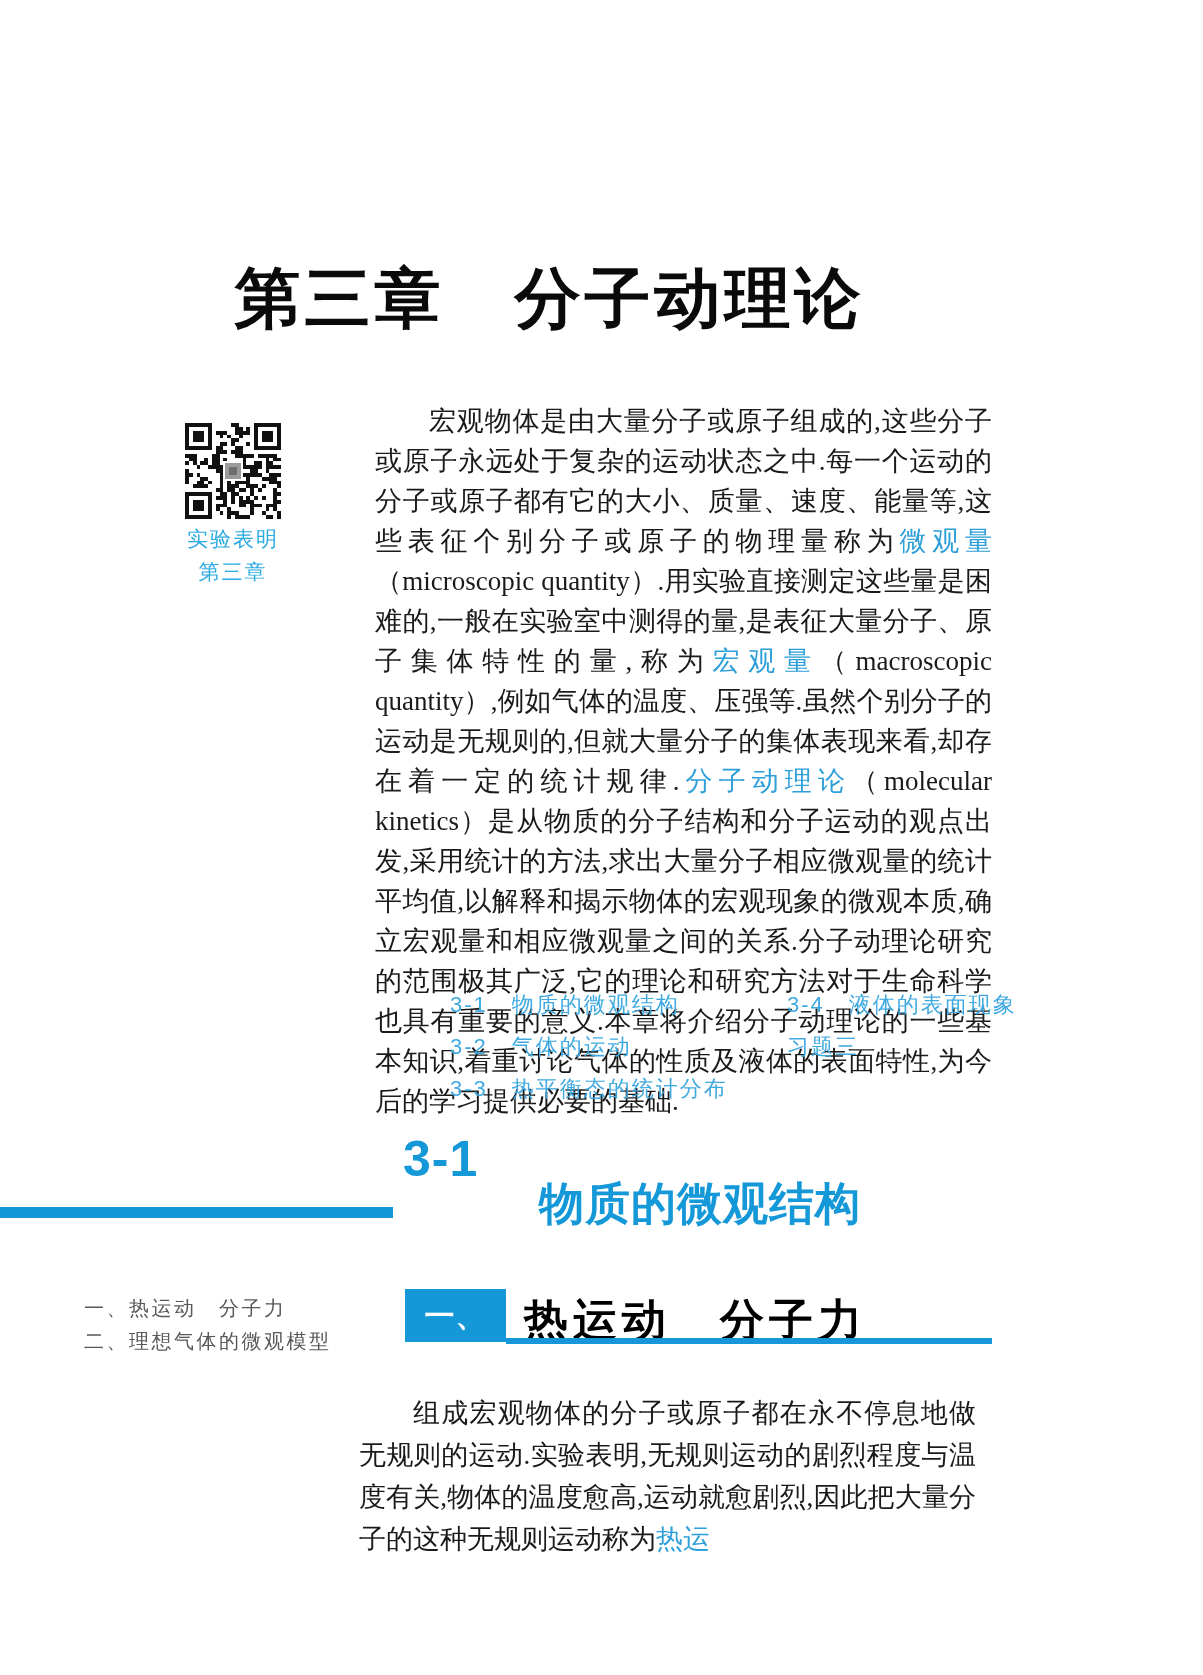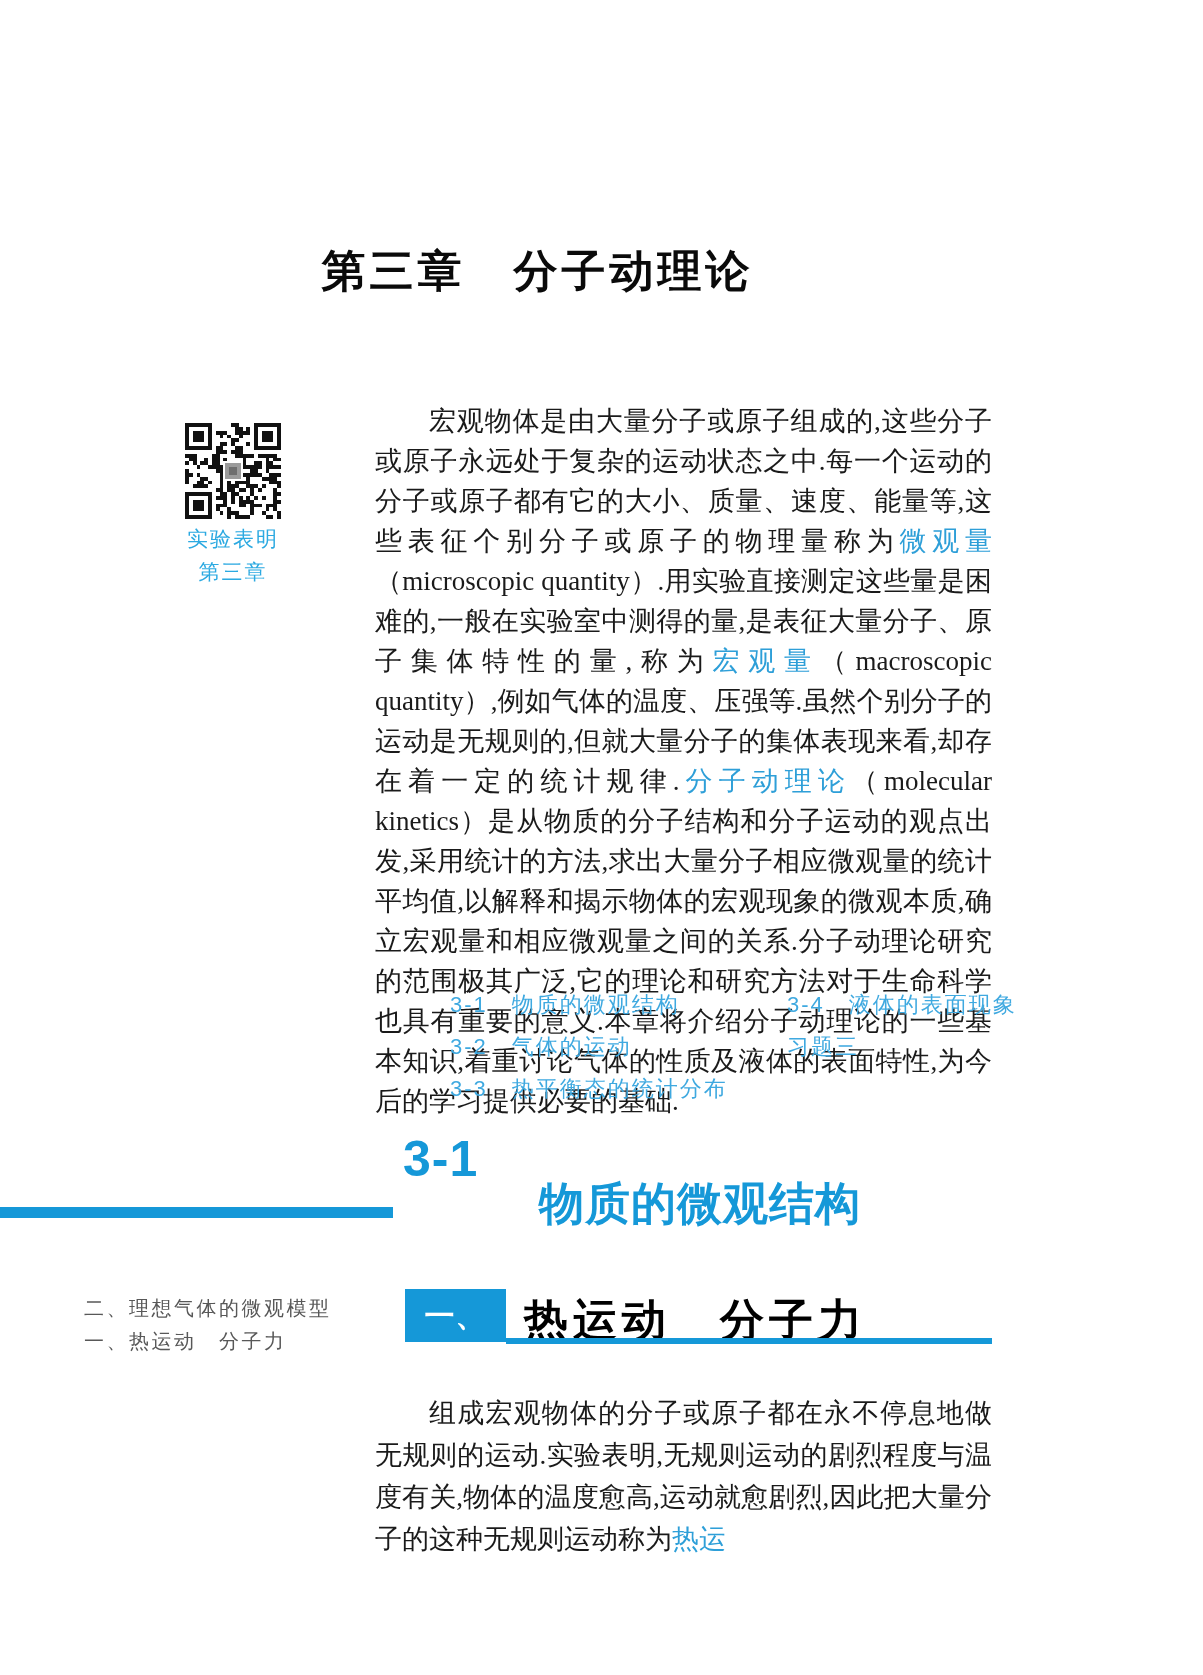--- a/index.html
+++ b/index.html
@@ -1,21 +1,21 @@
 <!DOCTYPE html>
 <html style="--accent: #1598D8; --term-blue: #2E9FD8; --toc-blue: #3FA9E0; --caption-blue: #2BA9E1; --note-gray: #585858; --text-color: #1A1A1A;"><head>
 <meta charset="utf-8">
 <style>
   html,body{margin:0;padding:0;background:#ffffff;}
   .page{position:relative;width:1203px;height:1675px;background:#ffffff;overflow:hidden;
         font-family:"Liberation Serif",serif;color:var(--text-color,#1a1a1a);}
 
-  .chapter-title{position:absolute;left:85px;top:242px;width:905px;margin:0;
+  .chapter-title{position:absolute;left:85px;top:242px;width:905px;margin:12px;
     text-align:center;font-family:"Liberation Sans",sans-serif;font-weight:800;
-    font-size:44px;letter-spacing:4px;color:#0a0a0a;white-space:nowrap;}
+    font-size:66px;letter-spacing:4px;color:#0a0a0a;white-space:nowrap;}
 
   .qr-block{position:absolute;left:165px;top:423px;width:136px;text-align:center;}
   .qr-svg{width:96px;height:96px;display:block;margin:0 auto;}
   .qr-caption{margin-top:7px;font-family:"Liberation Sans",sans-serif;font-size:21px;
     letter-spacing:2px;color:var(--caption-blue);line-height:26px;}
 
   .intro{position:absolute;left:375px;top:401px;width:617px;margin:0;
     font-size:27px;line-height:40px;text-align:justify;text-indent:2em;}
   .term{color:var(--term-blue);}
 
@@ -43,21 +43,21 @@
   .subsection-marker{position:absolute;left:405px;top:1289px;width:101px;height:53px;
     background:var(--accent);color:#ffffff;font-family:"Liberation Sans",sans-serif;
     font-weight:bold;font-size:30px;line-height:53px;text-align:center;
     letter-spacing:1px;box-sizing:border-box;}
   .subsection-title{position:absolute;left:524px;top:1291px;
     font-family:Liberation Sans, sans-serif;font-weight:800;font-size:44px;
     color:#000000;letter-spacing:5px;white-space:nowrap;}
   .subsection-rule{position:absolute;left:506px;top:1338px;width:486px;height:6px;
     background:var(--accent);}
 
-  .body-para{position:absolute;left:375px;top:1392px;width:617px;margin:0;
+  .body-para{position:absolute;left:359px;top:1392px;width:617px;margin:0;
     font-size:27px;line-height:42px;text-align:justify;text-indent:2em;}
 </style>
 </head>
 <body>
 
 <div class="page">
 
   <h1 class="chapter-title">第三章　分子动理论</h1>
 
   <div class="qr-block">
@@ -82,22 +82,22 @@
         <div class="toc-item">3-4　液体的表面现象</div>
         <div class="toc-item">习题三</div>
       </div>
   </div>
 
   <div class="section-bar"></div>
   <span class="section-number">3-1</span>
   <span class="section-title">物质的微观结构</span>
 
   <div class="margin-notes">
+      <div class="margin-note">一、热运动　分子力</div>
       <div class="margin-note">二、理想气体的微观模型</div>
-      <div class="margin-note">一、热运动　分子力</div>
     </div>
 
   <div class="subsection-marker">一、</div>
   <span class="subsection-title">热运动　分子力</span>
   <div class="subsection-rule"></div>
 
   <p class="body-para"><span>组成宏观物体的分子或原子都在永不停息地做无规则的运动.实验表明,无规则运动的剧烈程度与温度有关,物体的温度愈高,运动就愈剧烈,因此把大量分子的这种无规则运动称为</span><span class="term">热运</span></p>
 
 </div>
 

